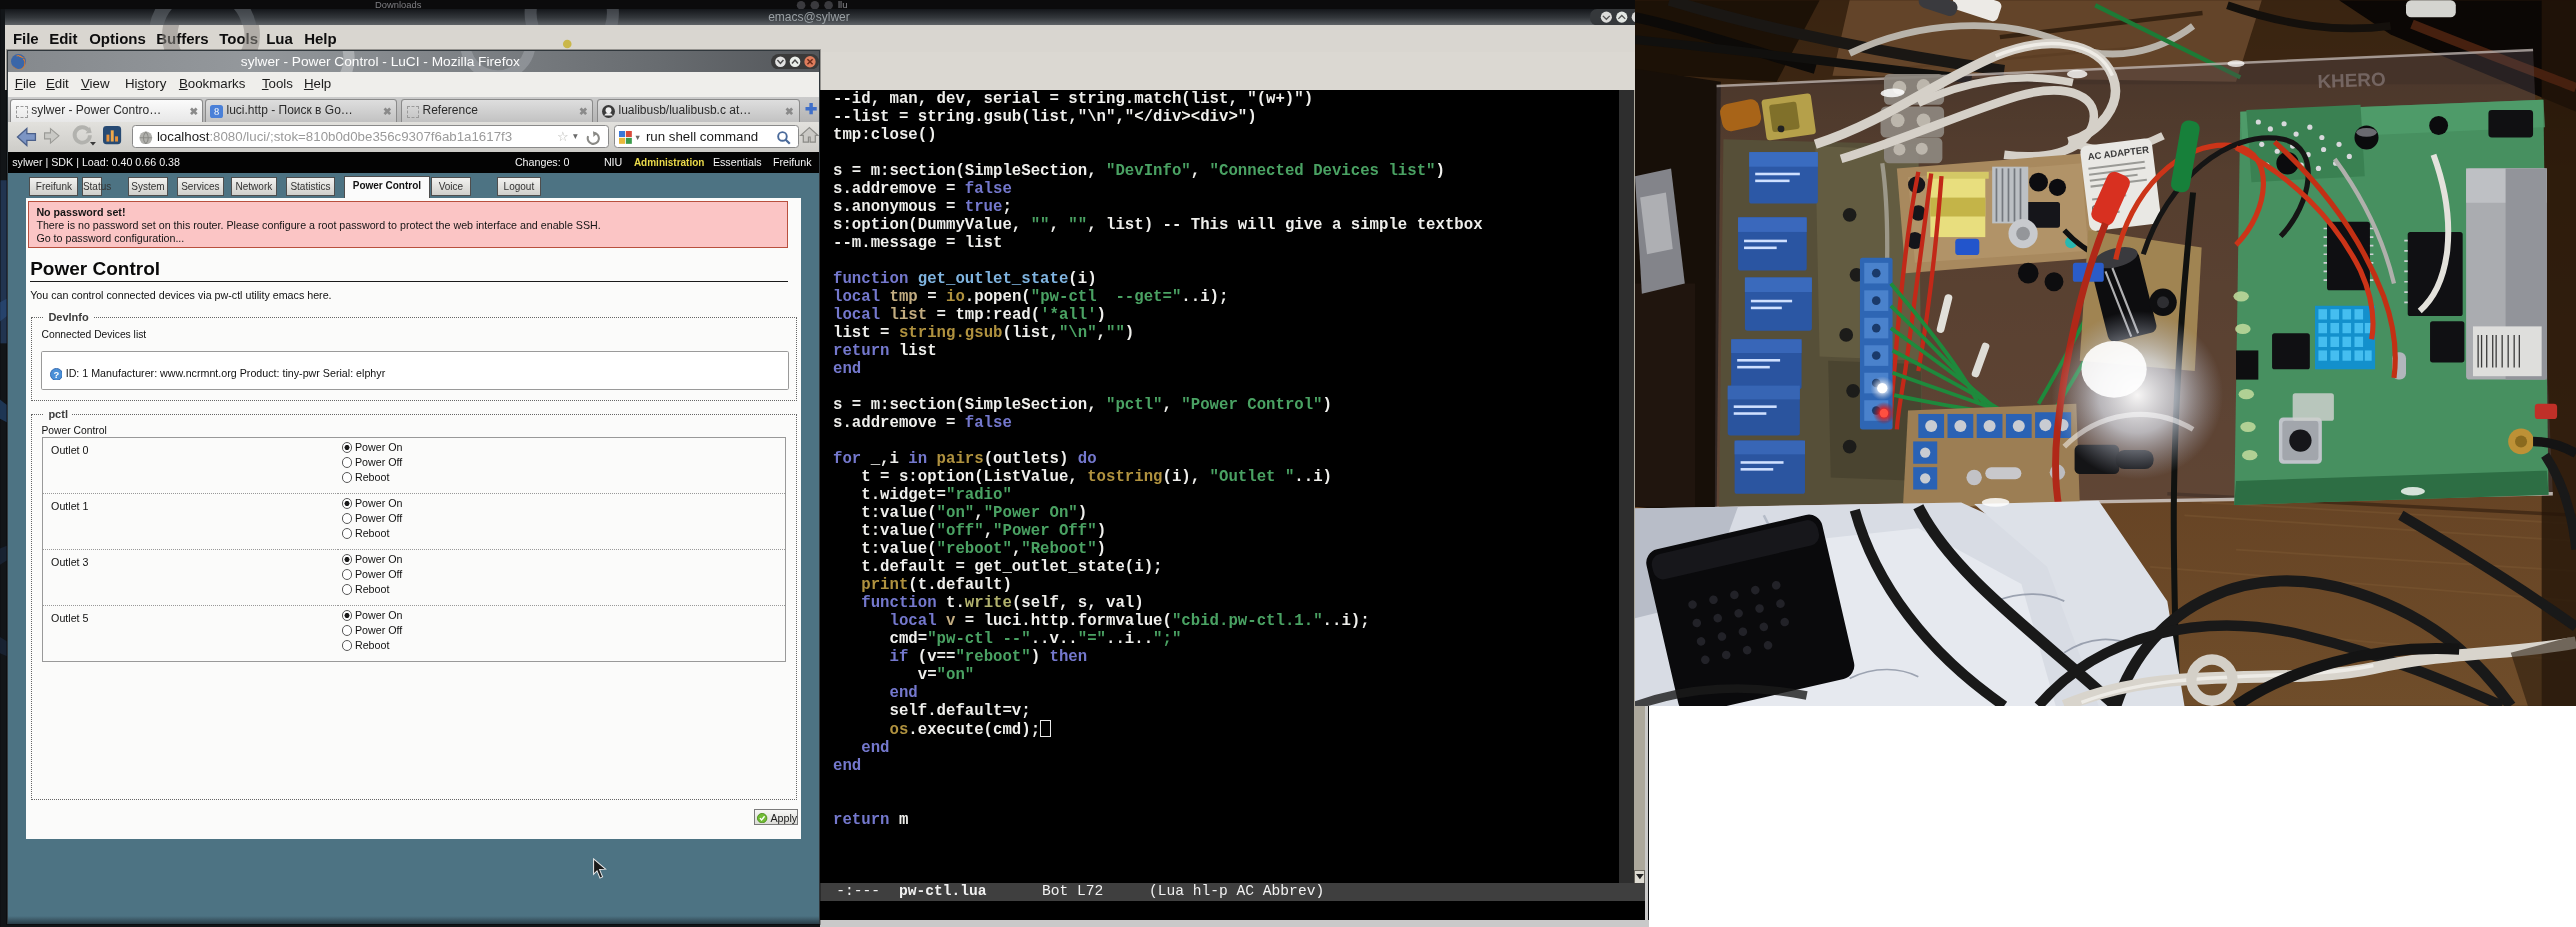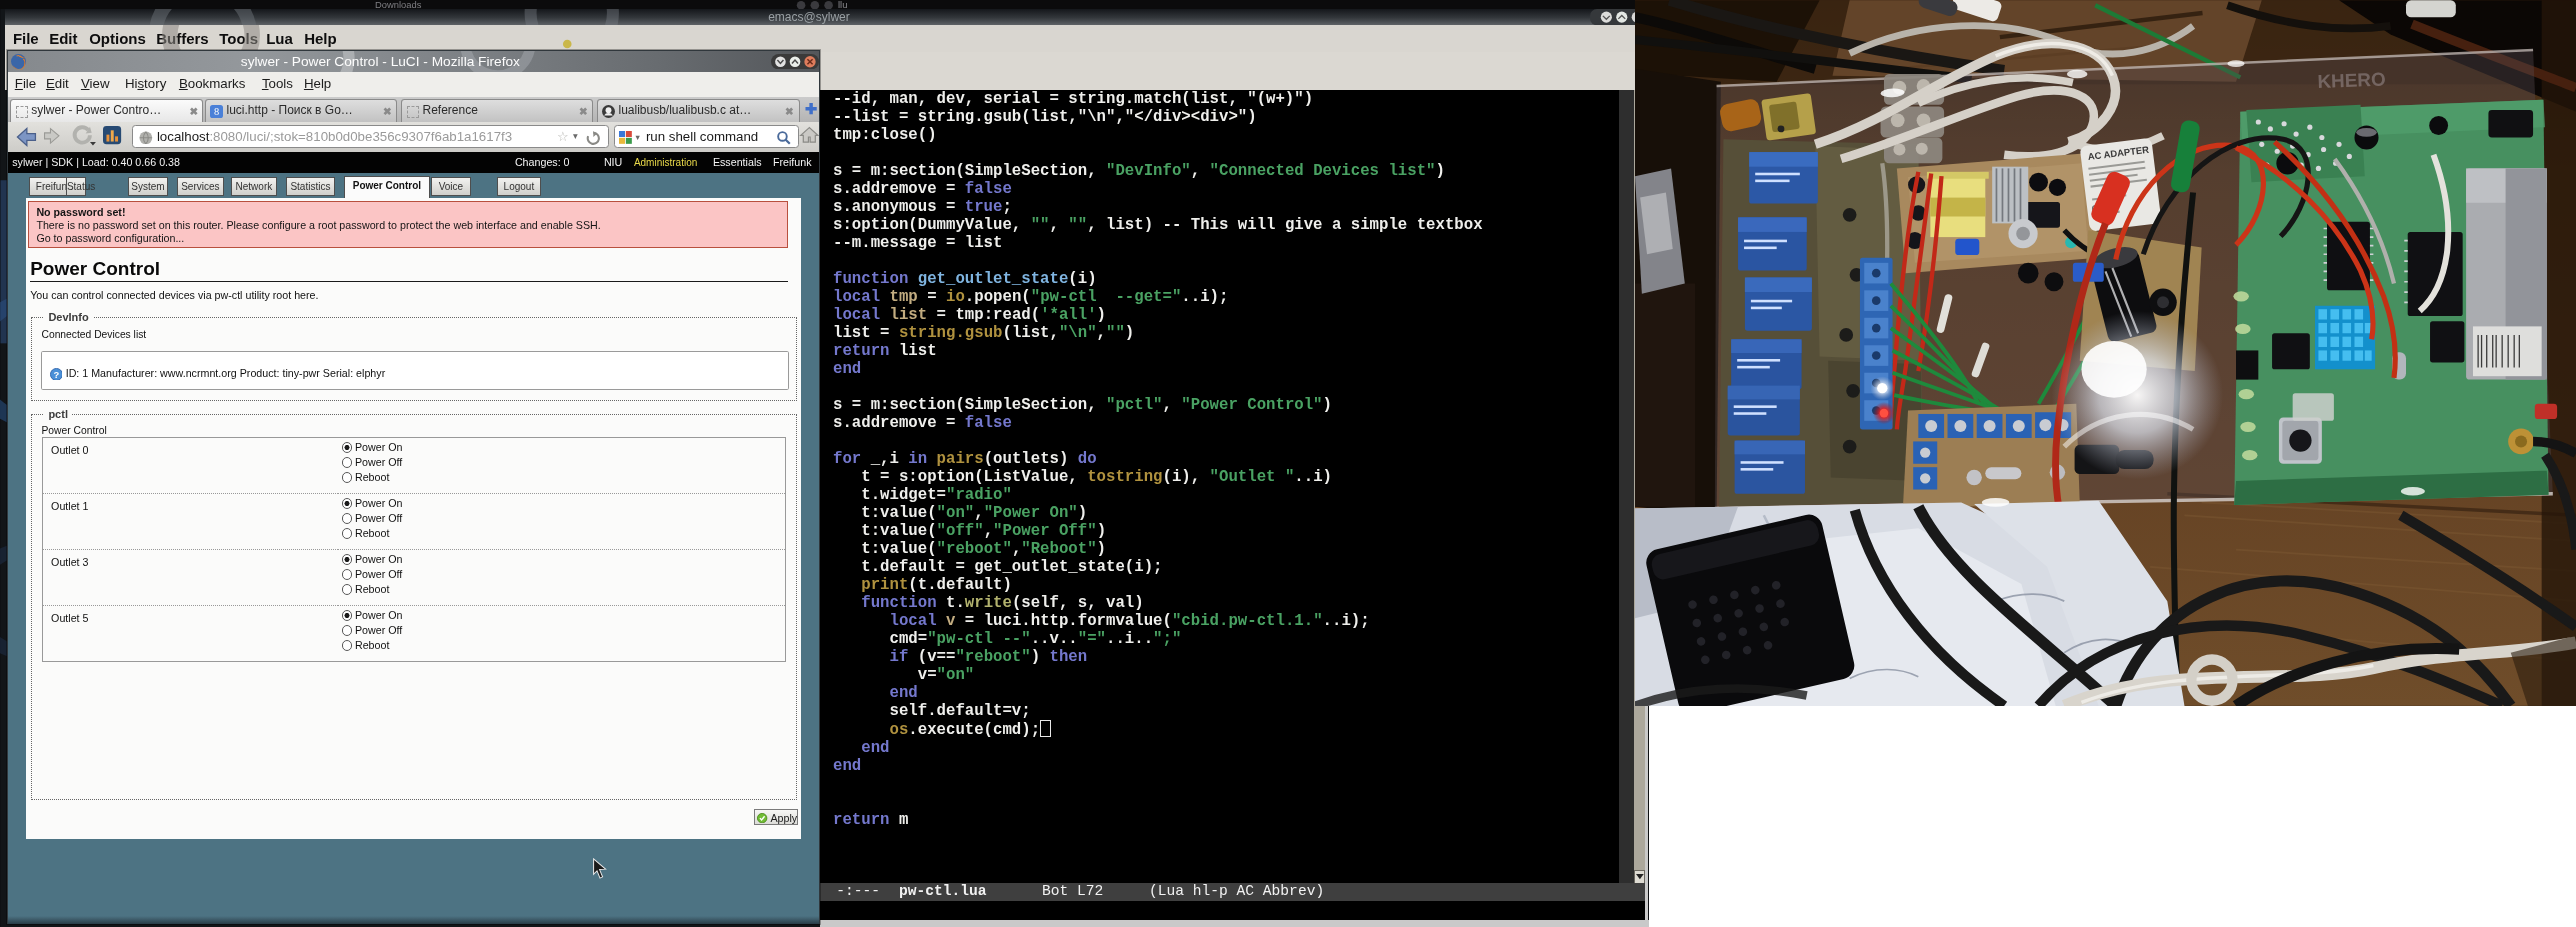--- a/index.html
+++ b/index.html
@@ -273,41 +273,41 @@
         </svg>
 </div>
 <svg class="abs" style="left:791px;top:3.4px" width="20.6" height="20.6" viewBox="0 0 24 24">
 <path d="M12 3 L2 12 h3 v8 h6 v-6 h2 v6 h6 v-8 h3 Z" fill="#cac9c5" stroke="#8a8a86" stroke-width="1.4"></path>
 </svg>
 </div>
 <div class="abs" id="ff-black">
 <span style="left:4.3px">sylwer | SDK | Load: 0.40 0.66 0.38</span>
 <span style="left:507px">Changes: 0</span>
 <span style="left:596px">NIU</span>
-<span style="left:626px;color:#eada4a;font-weight:normal;font-size:10px;top:5.2px">Administration</span>
+<span style="left:626px;color:#eada4a;font-weight:bold;font-size:10px;top:5.2px">Administration</span>
 <span style="left:705px">Essentials</span>
 <span style="left:765px">Freifunk</span>
 </div>
 <div class="ltab" style="left:21.5px;width:49px">Freifunk</div>
-<div class="ltab" style="left:58px;width:20px">Status</div>
+<div class="ltab" style="left:74px;width:20px">Status</div>
 <div class="ltab" style="left:120px;width:40px">System</div>
 <div class="ltab" style="left:169px;width:47px">Services</div>
 <div class="ltab" style="left:223px;width:46px">Network</div>
 <div class="ltab" style="left:278px;width:49px">Statistics</div>
 <div class="ltab act" style="left:336px;width:86px">Power Control</div>
 <div class="ltab" style="left:423px;width:40px">Voice</div>
 <div class="ltab" style="left:489px;width:44px">Logout</div>
 <div class="abs" id="panel">
   <div id="warn">
     <div class="abs" style="left:6.9px;top:4.3px;font-weight:bold;font-size:10.7px">No password set!</div>
     <div class="abs" style="left:6.9px;top:17px;font-size:10.7px">There is no password set on this router. Please configure a root password to protect the web interface and enable SSH.</div>
     <div class="abs" style="left:6.9px;top:30px;font-size:10.7px;">Go to password configuration...</div>
   </div>
   <h2>Power Control</h2>
-  <div class="abs" style="left:4.3px;top:91px;font-size:10.7px;color:#111">You can control connected devices via pw-ctl utility root here.</div>
+  <div class="abs" style="left:4.3px;top:91px;font-size:10.7px;color:#111">You can control connected devices via pw-ctl utility emacs here.</div>
   <div class="fset" style="left:5.2px;top:119px;width:764px;height:82px">
     <span class="legend">DevInfo</span>
     <div class="abs" style="left:9.4px;top:11px;font-size:10.3px;color:#111">Connected Devices list</div>
     <div id="devbox">
       <svg class="abs" style="left:8.6px;top:15.5px" width="12" height="12" viewBox="0 0 14 14">
             <circle cx="7.5" cy="7.5" r="7" fill="#4a90d8" stroke="#2a60a8" stroke-width="1"></circle>
             <text x="7.5" y="11.5" font-size="11" font-weight="bold" fill="#fff" text-anchor="middle" font-family="Liberation Sans">?</text>
           </svg>
       <span class="abs" style="left:24px;top:14.6px;font-size:10.7px;color:#111">ID: 1 Manufacturer: www.ncrmnt.org Product: tiny-pwr Serial: elphyr</span>
     </div>

